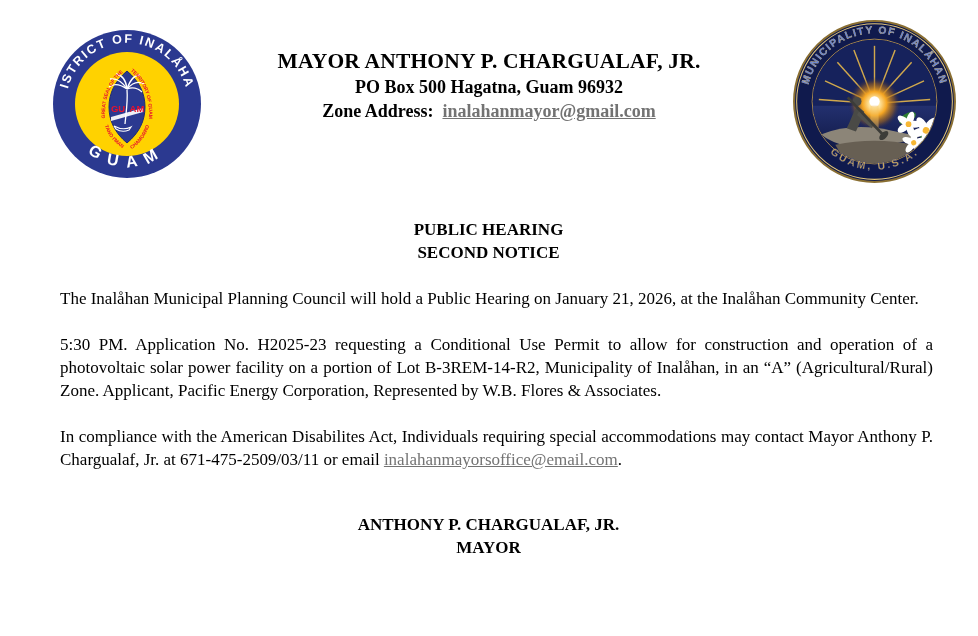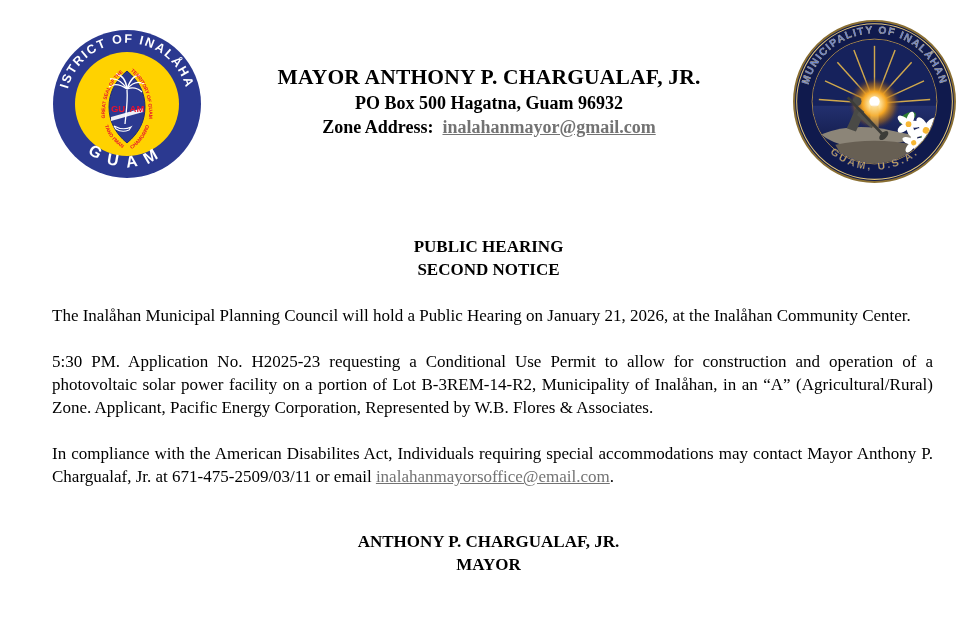--- a/index.html
+++ b/index.html
@@ -4,30 +4,30 @@
 <style>
   html,body { margin:0; padding:0; background:#ffffff; }
   body { width:978px; height:636px; font-family:"Liberation Serif", serif; color:#000; }
   .page { position:relative; width:978px; height:636px; background:#fff; overflow:hidden; }
 
   
   .letterhead { position:relative; height:198px; }
   .seal { position:absolute; }
   .seal-left  { left:52px;  top:29px; width:150px; height:150px; }
   .seal-right { left:792px; top:19px; width:165px; height:165px; }
-  .lh-text { text-align:center; padding-top:63px; font-weight:bold; }
+  .lh-text { text-align:center; padding-top:47px; font-weight:bold; }
   .lh-title { font-size:21.5px; line-height:28px; letter-spacing:0.2px; }
   .lh-line  { font-size:18px; line-height:24px; }
   .lh-gap { display:inline-block; width:9px; }
   a.email-link { color:#737373; text-decoration:underline; cursor:pointer; }
 
   
   .doc-body { margin:0 45px 0 44px; }
-  .notice-heading { text-align:center; font-weight:bold; font-size:17px; line-height:23px; margin-top:37px; }
-  p.para { text-align:justify; font-size:17px; line-height:23px; margin:23px 0 0 8px; }
+  .notice-heading { text-align:center; font-weight:bold; font-size:17px; line-height:23px; margin-top:20px; }
+  p.para { text-align:justify; font-size:17px; line-height:23px; margin:23px 0 0 16px; }
   .signature { text-align:center; font-weight:bold; font-size:17px; line-height:23px; margin-top:42px; }
 
   
   .seal svg text { font-family:"Liberation Sans", sans-serif; font-weight:bold; }
 </style>
 </head>
 <body>
 
 <div class="page">
 

